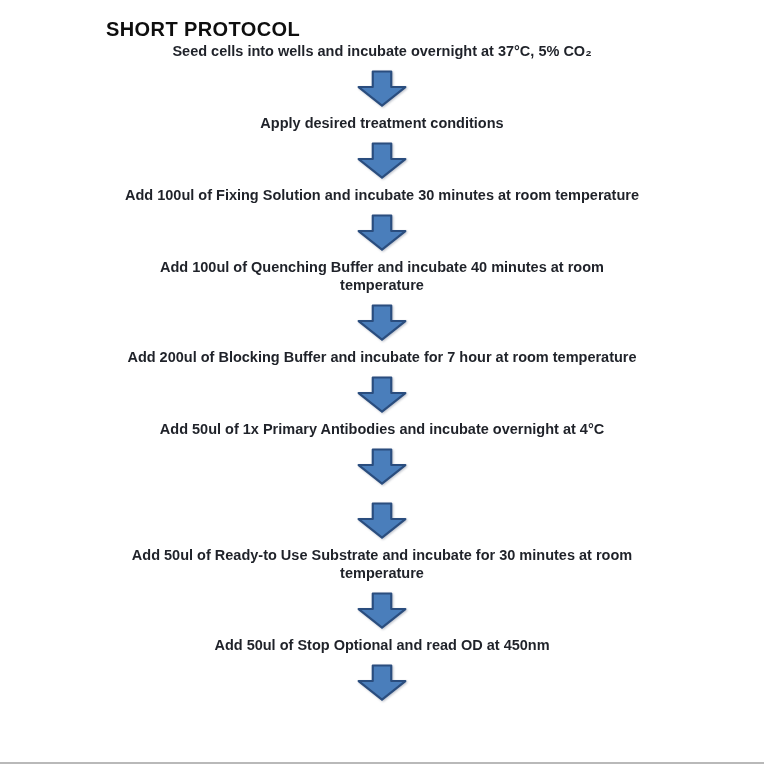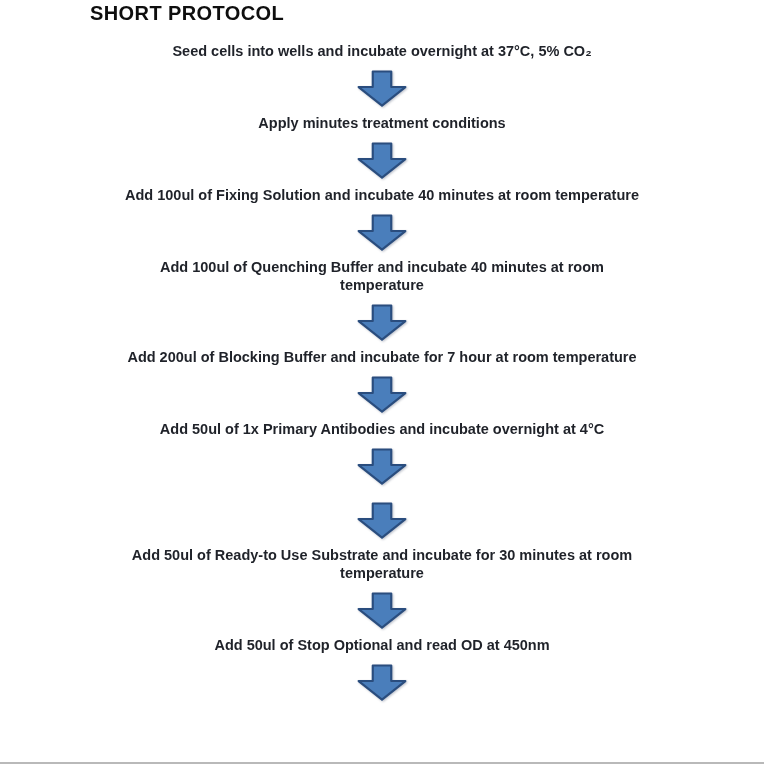--- a/index.html
+++ b/index.html
@@ -10,21 +10,21 @@
     background: #ffffff;
     overflow: hidden;
     box-sizing: border-box;
     border-bottom: 2px solid #b9b9b9;
     font-family: "Liberation Sans", sans-serif;
   }
   .title {
     position: absolute;
     left: 90px;
     top: 2px;
-    margin: 0;
+    margin: 16px;
     font-size: 20px;
     font-weight: bold;
     letter-spacing: 0.4px;
     color: #0e0e0e;
   }
   .flow {
     position: absolute;
     top: 42px;
     left: 0;
     width: 100%;
@@ -58,29 +58,29 @@
   <div class="flow">
 
     <div class="step">Seed cells into wells and incubate overnight at 37°C, 5% CO₂</div>
 
     <div class="arrow">
       <svg viewBox="0 0 52 38">
           <polygon points="16.5,1.5 35.5,1.5 35.5,17.5 50,17.5 26,36.5 2,17.5 16.5,17.5"></polygon>
         </svg>
     </div>
 
-    <div class="step">Apply minutes treatment conditions</div>
+    <div class="step">Apply desired treatment conditions</div>
 
     <div class="arrow">
       <svg viewBox="0 0 52 38">
           <polygon points="16.5,1.5 35.5,1.5 35.5,17.5 50,17.5 26,36.5 2,17.5 16.5,17.5"></polygon>
         </svg>
     </div>
 
-    <div class="step">Add 100ul of Fixing Solution and incubate 40 minutes at room temperature</div>
+    <div class="step">Add 100ul of Fixing Solution and incubate 30 minutes at room temperature</div>
 
     <div class="arrow">
       <svg viewBox="0 0 52 38">
           <polygon points="16.5,1.5 35.5,1.5 35.5,17.5 50,17.5 26,36.5 2,17.5 16.5,17.5"></polygon>
         </svg>
     </div>
 
     <div class="step">Add 100ul of Quenching Buffer and incubate 40 minutes at room
 temperature</div>
 

